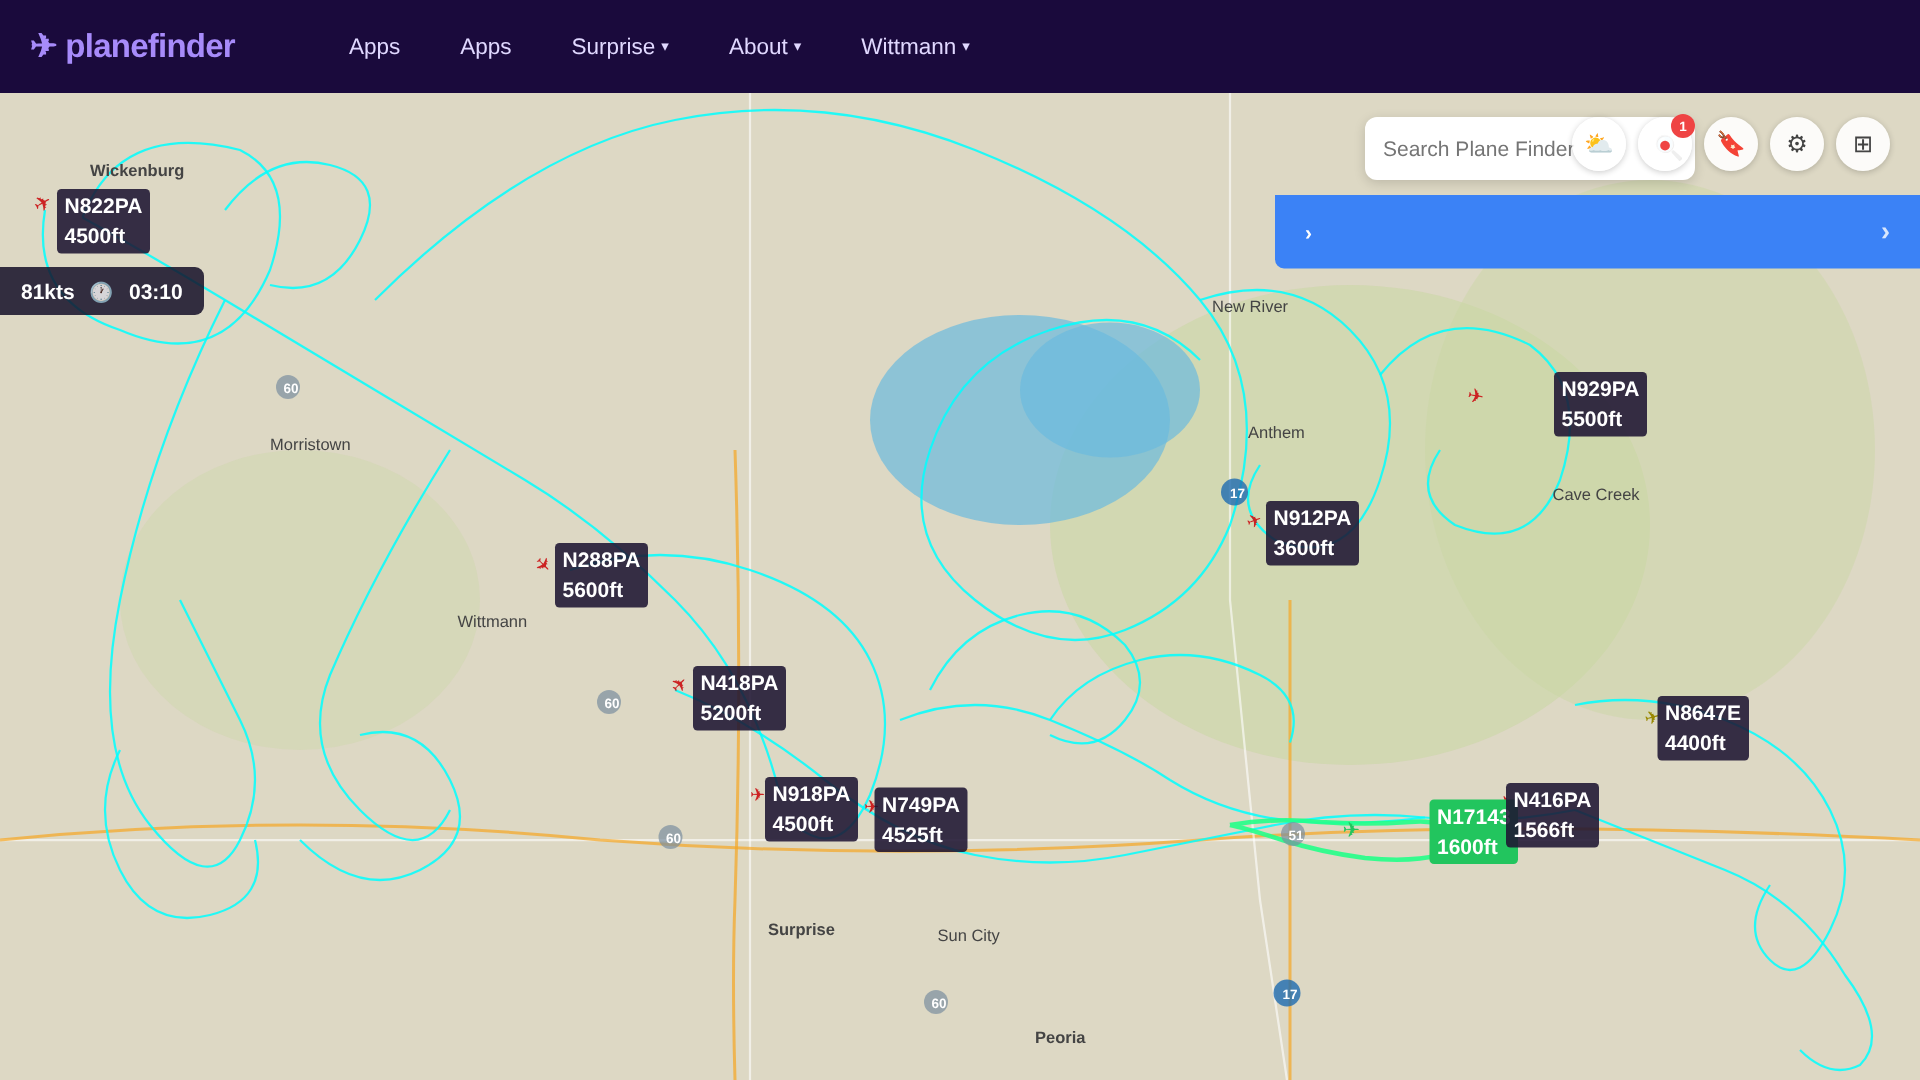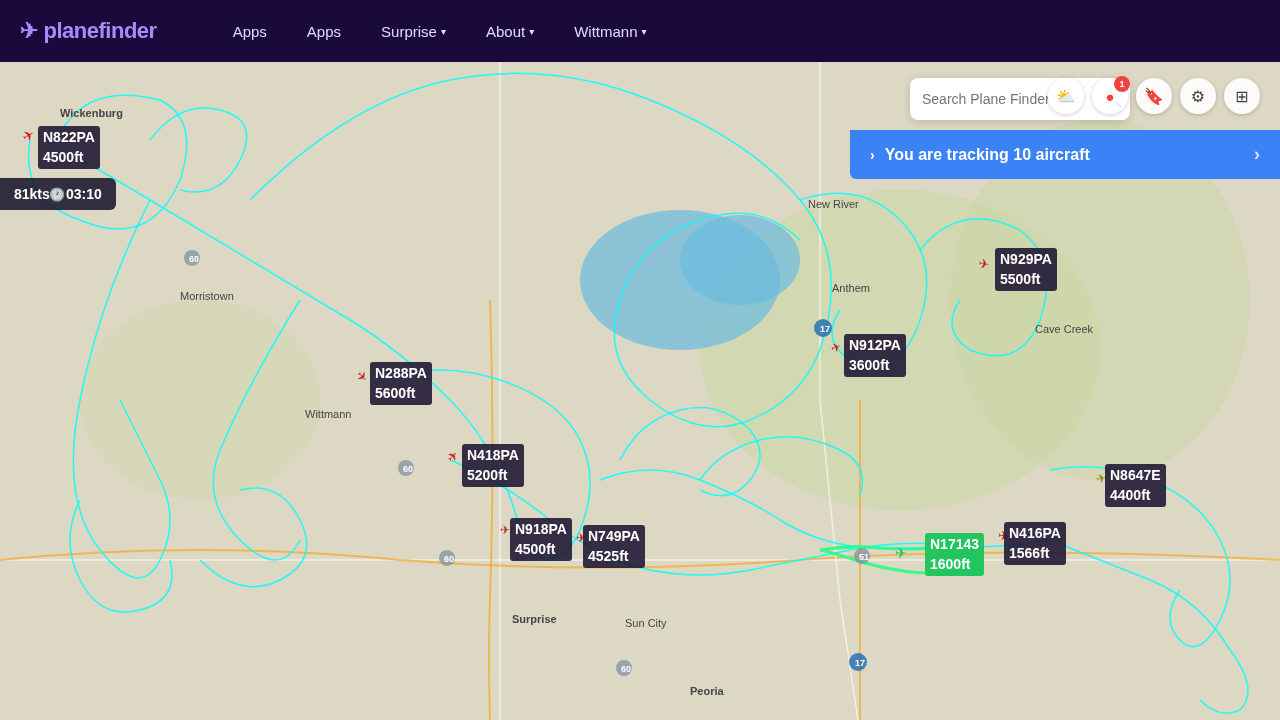--- a/index.html
+++ b/index.html
@@ -111,21 +111,21 @@
     .banner-close {
       margin-left: auto; font-size: 18px; cursor: pointer; opacity: 0.8;
     }
 
     
     #hud {
       position: absolute; top: 178px; left: 0;
       background: rgba(20,15,40,0.85);
       color: #fff; font-size: 14px; font-weight: 600;
       padding: 8px 14px;
-      display: flex; align-items: center; gap: 0;
+      display: flex; align-items: center; gap: 10px;
       border-radius: 0 6px 6px 0;
     }
     .hud-icon { font-size: 13px; opacity: 0.8; }
 
     
     .map-water { fill: #6bbbde; opacity: 0.7; }
     .map-road { stroke: #fff; stroke-width: 1.5; fill: none; opacity: 0.6; }
     .map-highway { stroke: #f5a623; stroke-width: 2; fill: none; opacity: 0.7; }
     .map-track { stroke: #00ffff; stroke-width: 1.5; fill: none; opacity: 0.85; }
     .map-green-track { stroke: #22ff88; stroke-width: 3; fill: none; opacity: 0.9; }
@@ -246,29 +246,29 @@
     <div>5200ft</div>
   </div>
   <div class="aircraft-label" style="left:510px;top:518px">
     <div>N918PA</div>
     <div>4500ft</div>
   </div>
   <div class="aircraft-label" style="left:583px;top:525px">
     <div>N749PA</div>
     <div>4525ft</div>
   </div>
-  <div class="aircraft-label" style="left:995px;top:248px">
+  <div class="aircraft-label" style="left:1036px;top:248px">
     <div>N929PA</div>
     <div>5500ft</div>
   </div>
   <div class="aircraft-label" style="left:844px;top:334px">
     <div>N912PA</div>
     <div>3600ft</div>
   </div>
-  <div class="aircraft-label green-hl" style="left:925px;top:533px">
+  <div class="aircraft-label green-hl" style="left:953px;top:533px">
     <div>N17143</div>
     <div>1600ft</div>
   </div>
   <div class="aircraft-label" style="left:1004px;top:522px">
     <div>N416PA</div>
     <div>1566ft</div>
   </div>
   <div class="aircraft-label" style="left:1105px;top:464px">
     <div>N8647E</div>
     <div>4400ft</div>
@@ -321,21 +321,20 @@
   <div class="toolbar-btn" title="Settings">
     <span>⚙</span>
   </div>
   <div class="toolbar-btn" title="More">
     <span>⊞</span>
   </div>
 </div>
 
 <div id="tracking-banner">
   <span class="banner-chevron">›</span>
-  <span>You are tracking 10 aircraft</span>
   <span class="banner-close">›</span>
 </div>
 
 <div id="hud">
   <span>81kts</span>
   <span class="hud-icon">🕐</span>
   <span>03:10</span>
 </div>
 
 </body></html>

